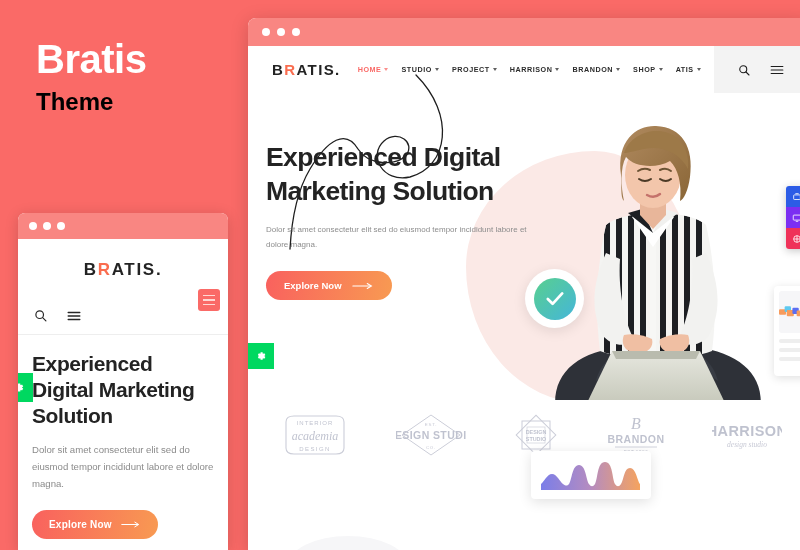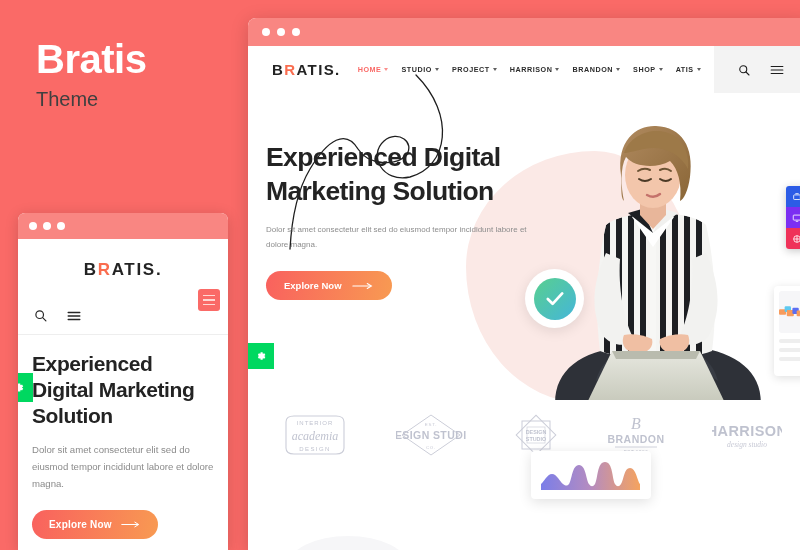--- a/index.html
+++ b/index.html
@@ -27,23 +27,23 @@
     z-index: 2;
   }
   .promo-title {
     font-size: 40px;
     font-weight: bold;
     color: #ffffff;
     letter-spacing: -0.5px;
     line-height: 1.05;
   }
   .promo-sub {
-    font-size: 20px;
-    font-weight: 400;
-    color: #404040;
+    font-size: 24px;
+    font-weight: 700;
+    color: #000000;
     margin-top: 8px;
     letter-spacing: 0px;
   }
   .promo-author {
     font-size: 14px;
     color: #ffe3e1;
     margin-top: 19px;
     letter-spacing: .2px;
   }
 

